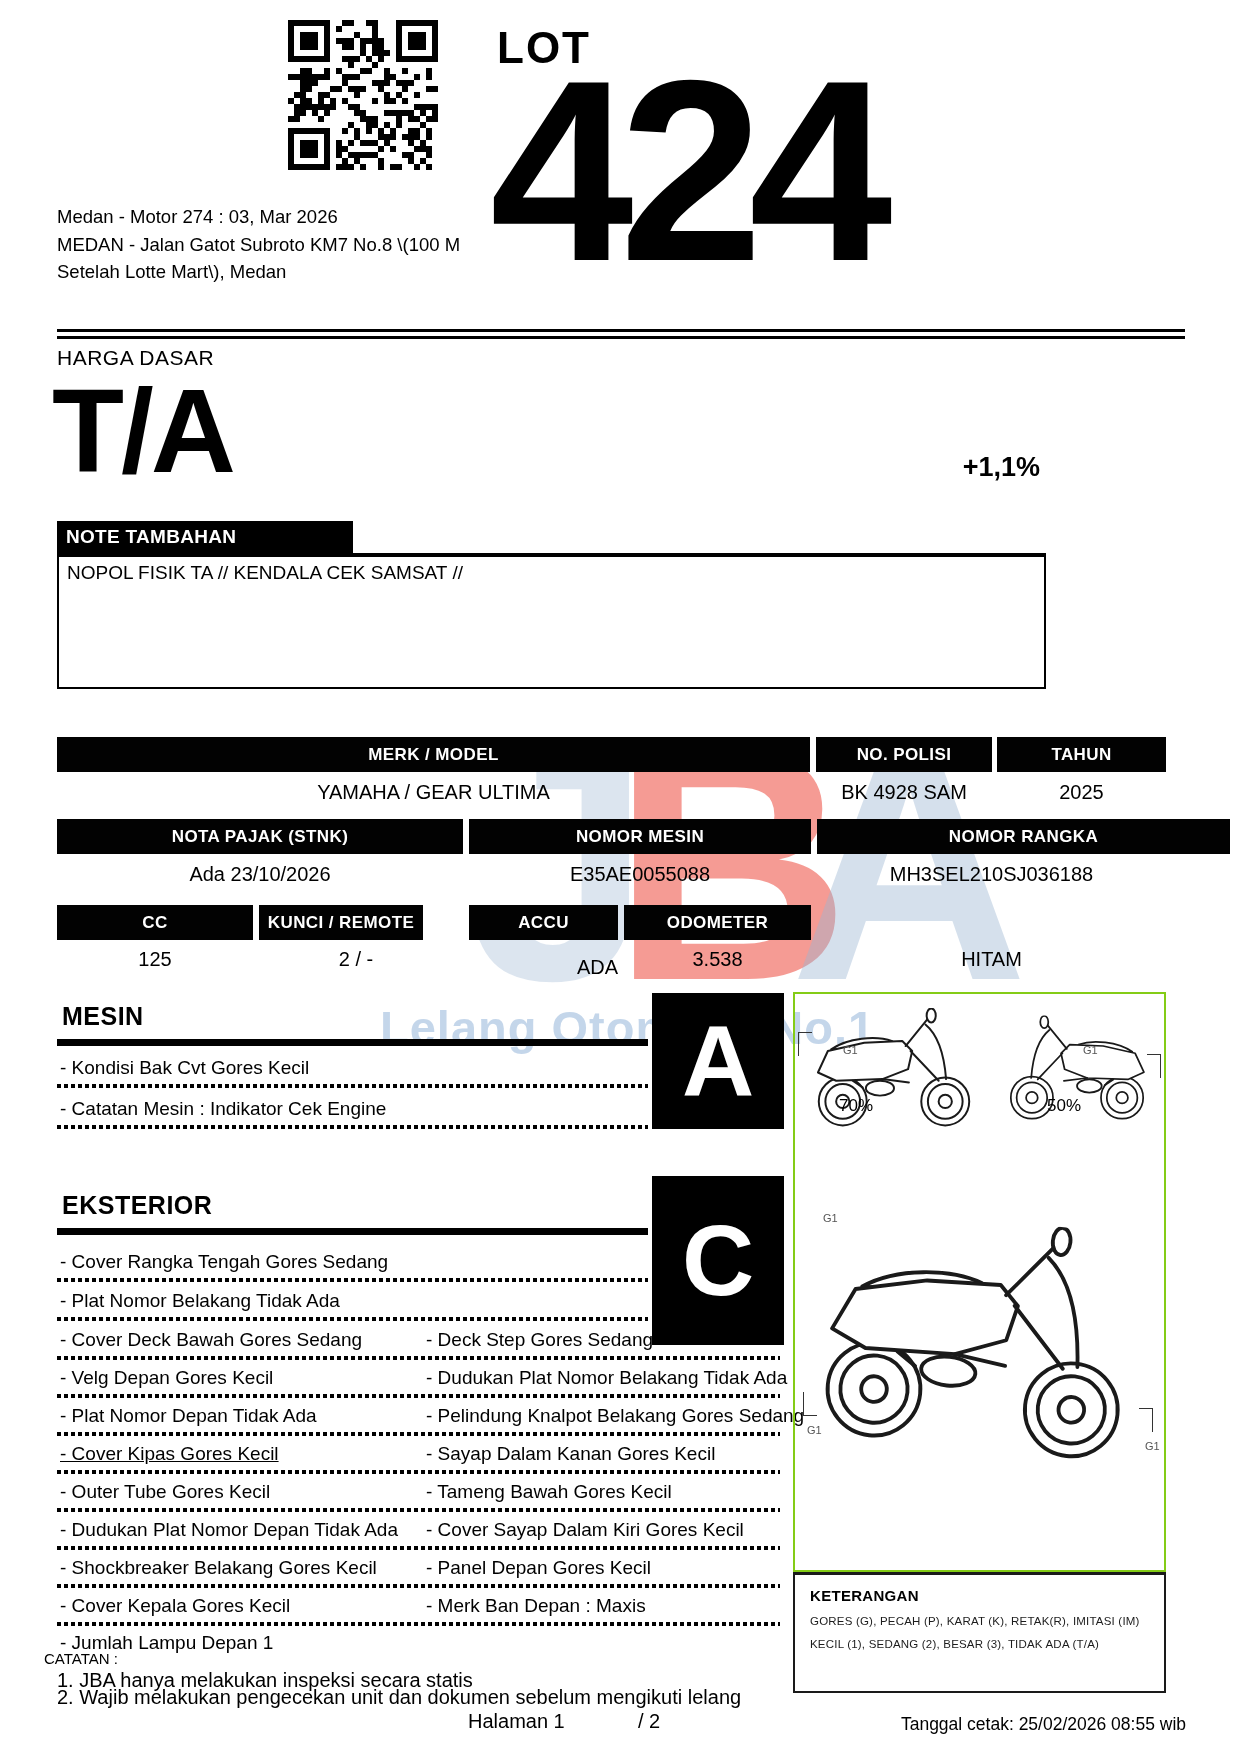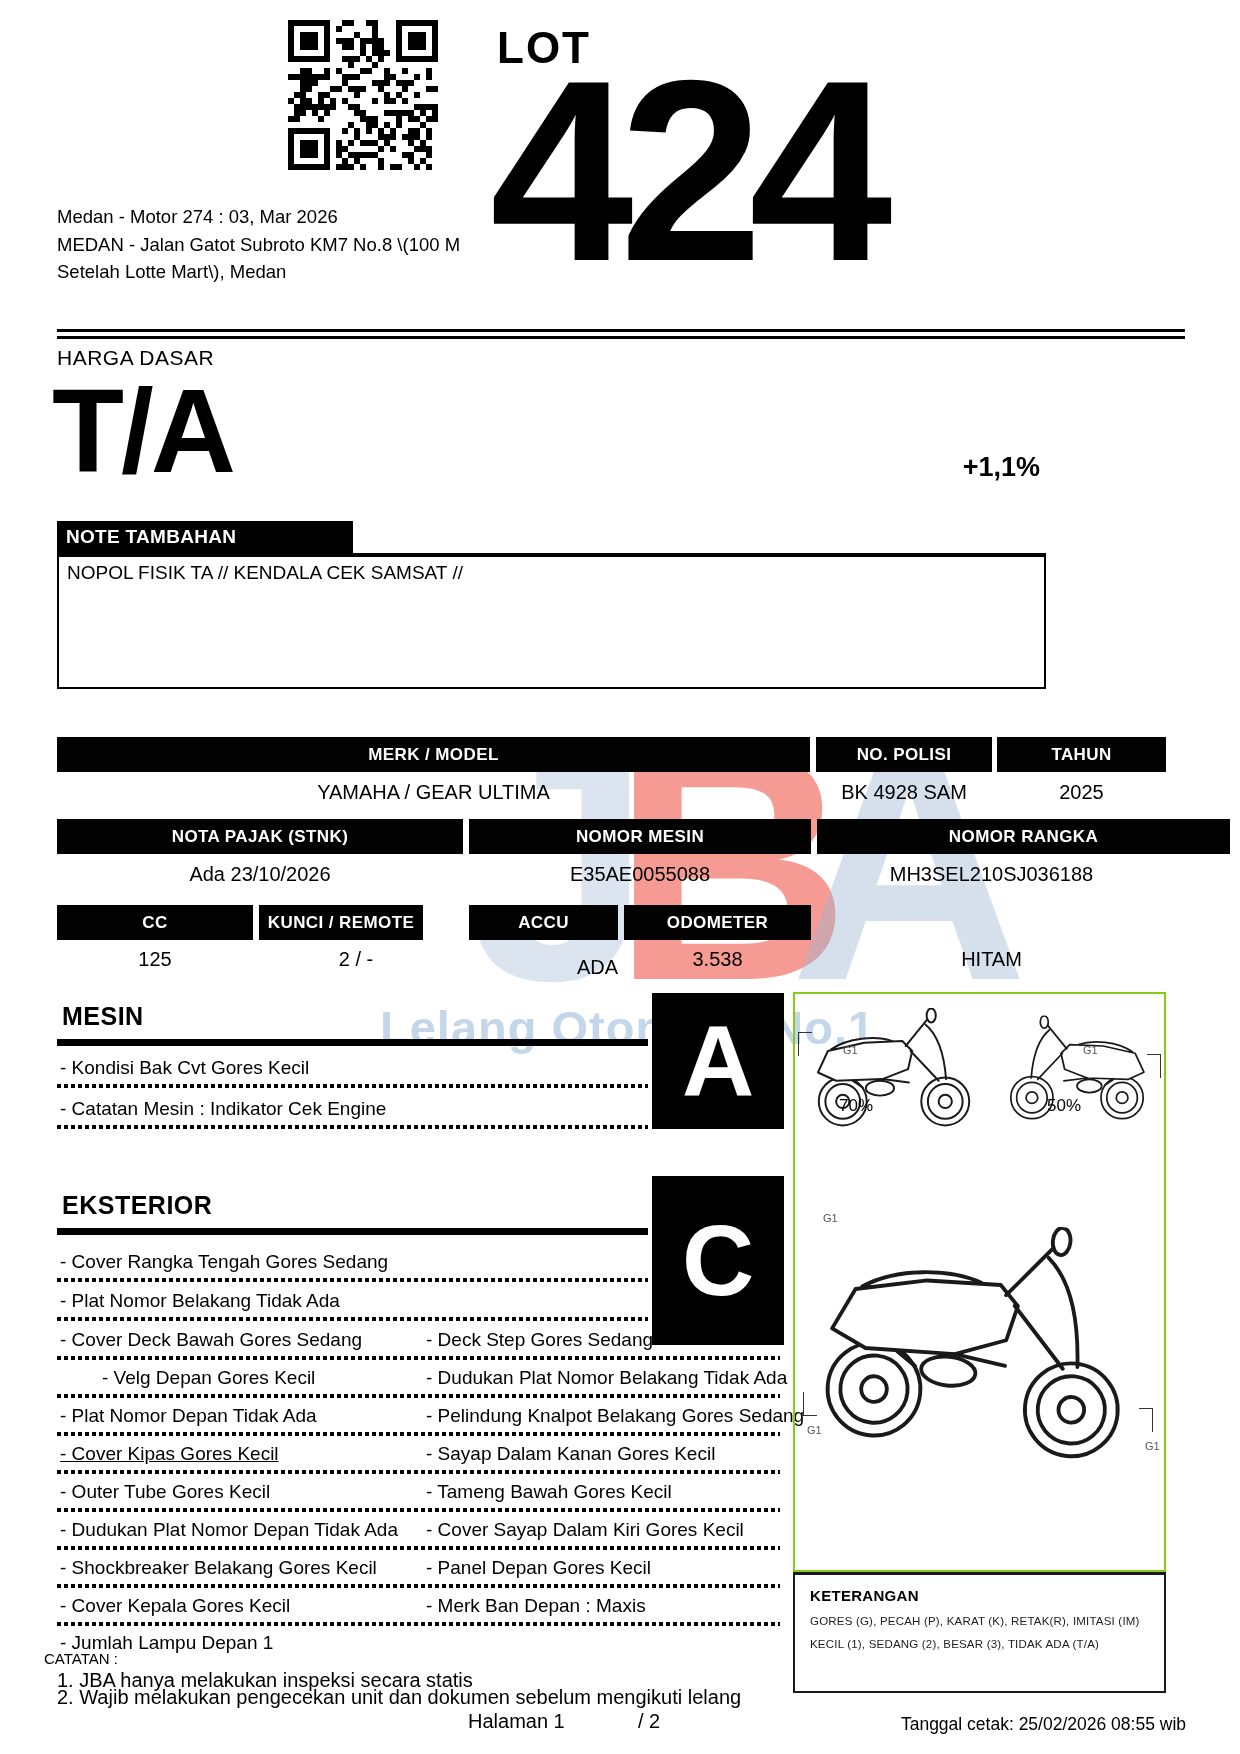--- a/index.html
+++ b/index.html
@@ -316,21 +316,21 @@
   <div class="abs fg li" style="left:60px;top:1251px;">- Cover Rangka Tengah Gores Sedang</div>
   <div class="abs fg dots" style="left:57px;top:1278px;width:591px;"></div>
 
   <div class="abs fg li" style="left:60px;top:1290px;">- Plat Nomor Belakang Tidak Ada</div>
   <div class="abs fg dots" style="left:57px;top:1317px;width:591px;"></div>
 
   <div class="abs fg li" style="left:60px;top:1329px;">- Cover Deck Bawah Gores Sedang</div>
   <div class="abs fg li" style="left:426px;top:1329px;">- Deck Step Gores Sedang</div>
   <div class="abs fg dots" style="left:57px;top:1356px;width:723px;"></div>
 
-  <div class="abs fg li" style="left:60px;top:1367px;margin-left:42px;">- Velg Depan Gores Kecil</div>
+  <div class="abs fg li" style="left:60px;top:1367px;">- Velg Depan Gores Kecil</div>
   <div class="abs fg li" style="left:426px;top:1367px;">- Dudukan Plat Nomor Belakang Tidak Ada</div>
   <div class="abs fg dots" style="left:57px;top:1394px;width:723px;"></div>
 
   <div class="abs fg li" style="left:60px;top:1405px;">- Plat Nomor Depan Tidak Ada</div>
   <div class="abs fg li" style="left:426px;top:1405px;">- Pelindung Knalpot Belakang Gores Sedang</div>
   <div class="abs fg dots" style="left:57px;top:1432px;width:723px;"></div>
 
   <div class="abs fg li" style="left:60px;top:1443px;text-decoration:underline;">- Cover Kipas Gores Kecil</div>
   <div class="abs fg li" style="left:426px;top:1443px;">- Sayap Dalam Kanan Gores Kecil</div>
   <div class="abs fg dots" style="left:57px;top:1470px;width:723px;"></div>

